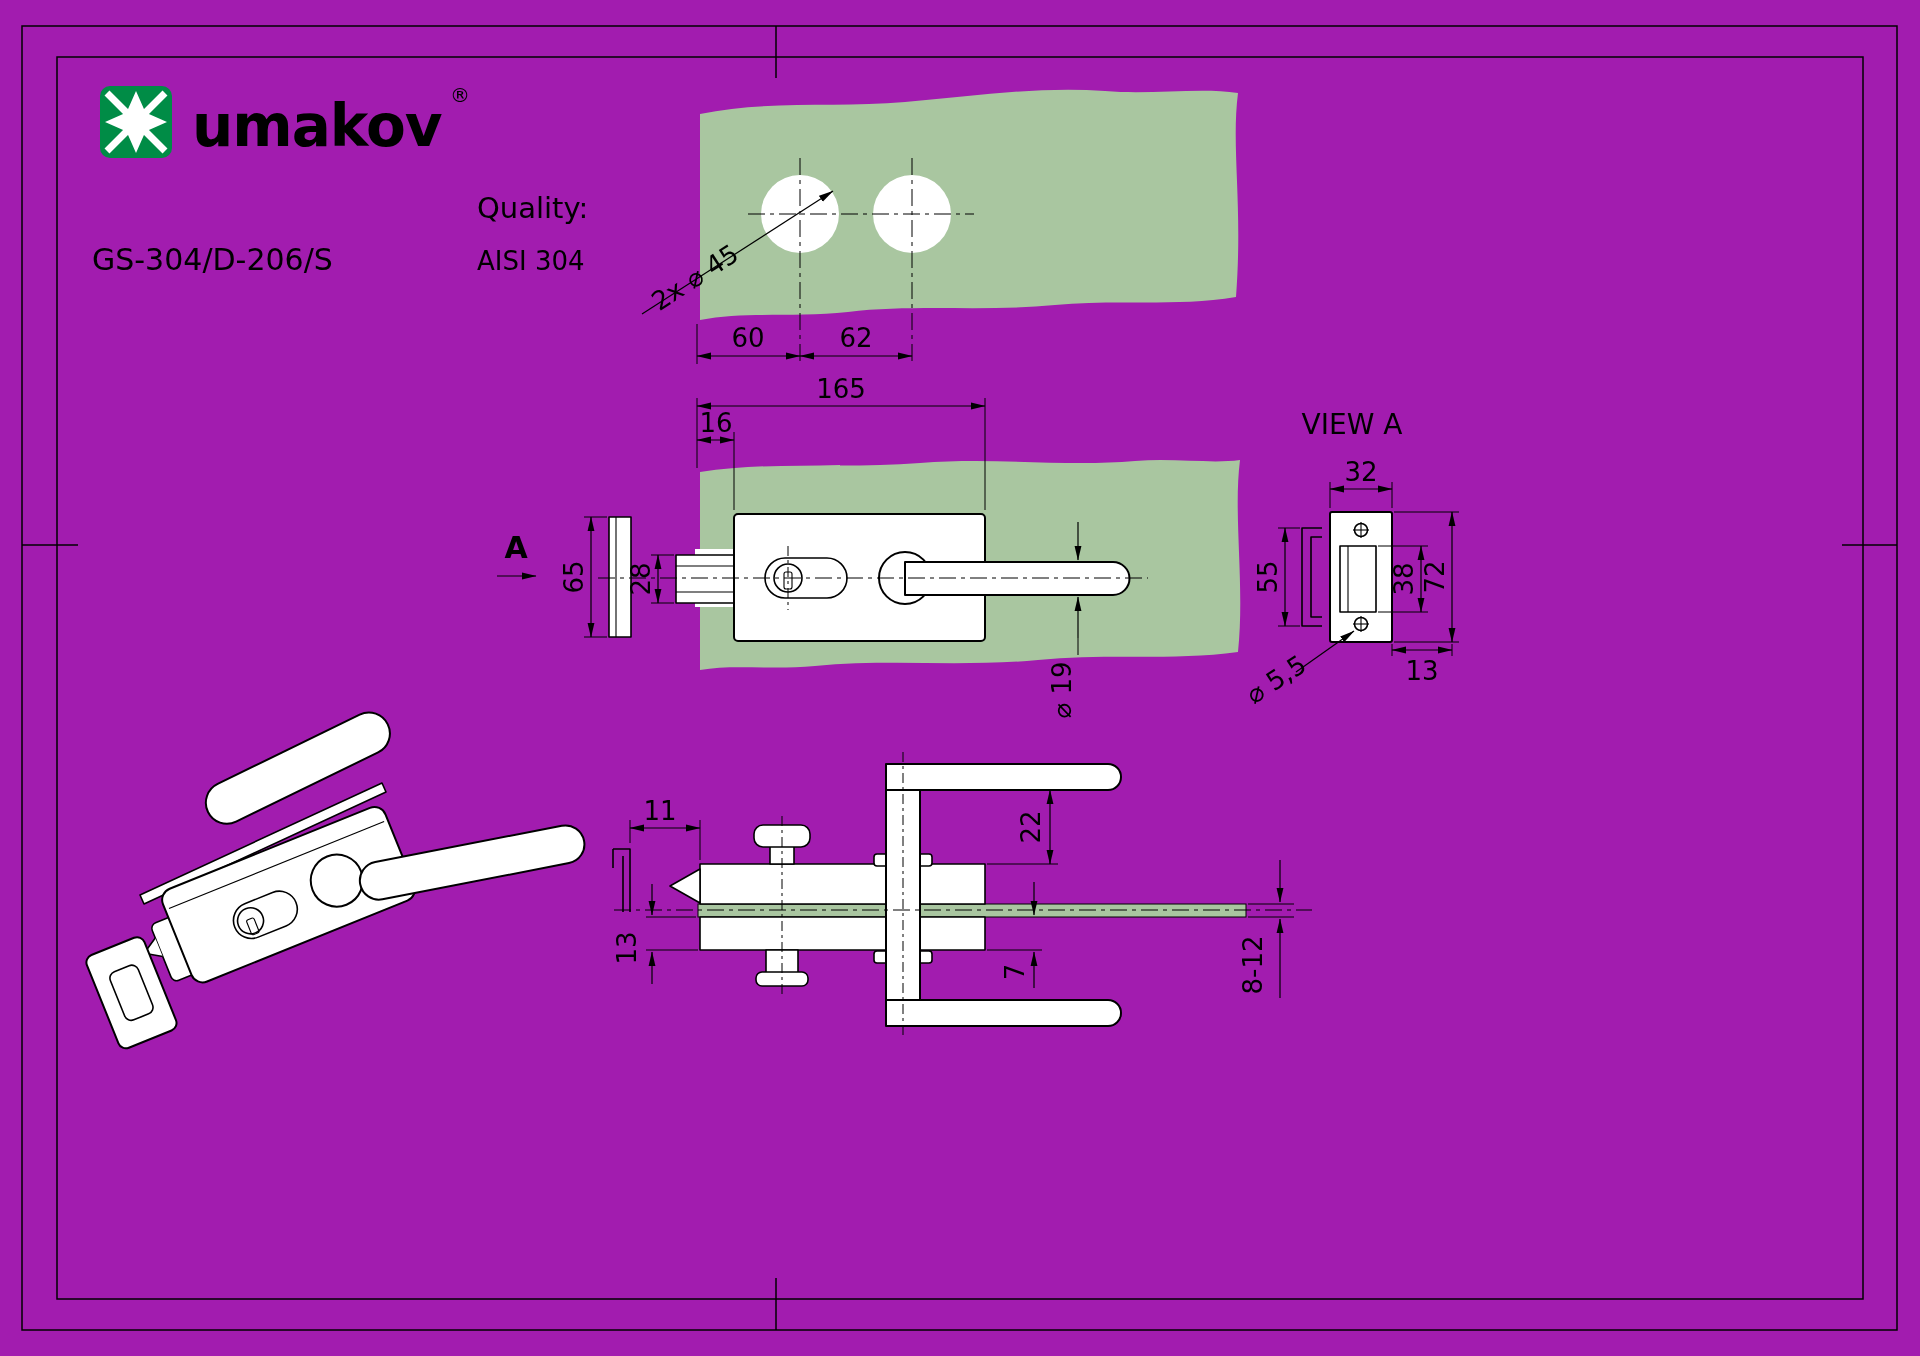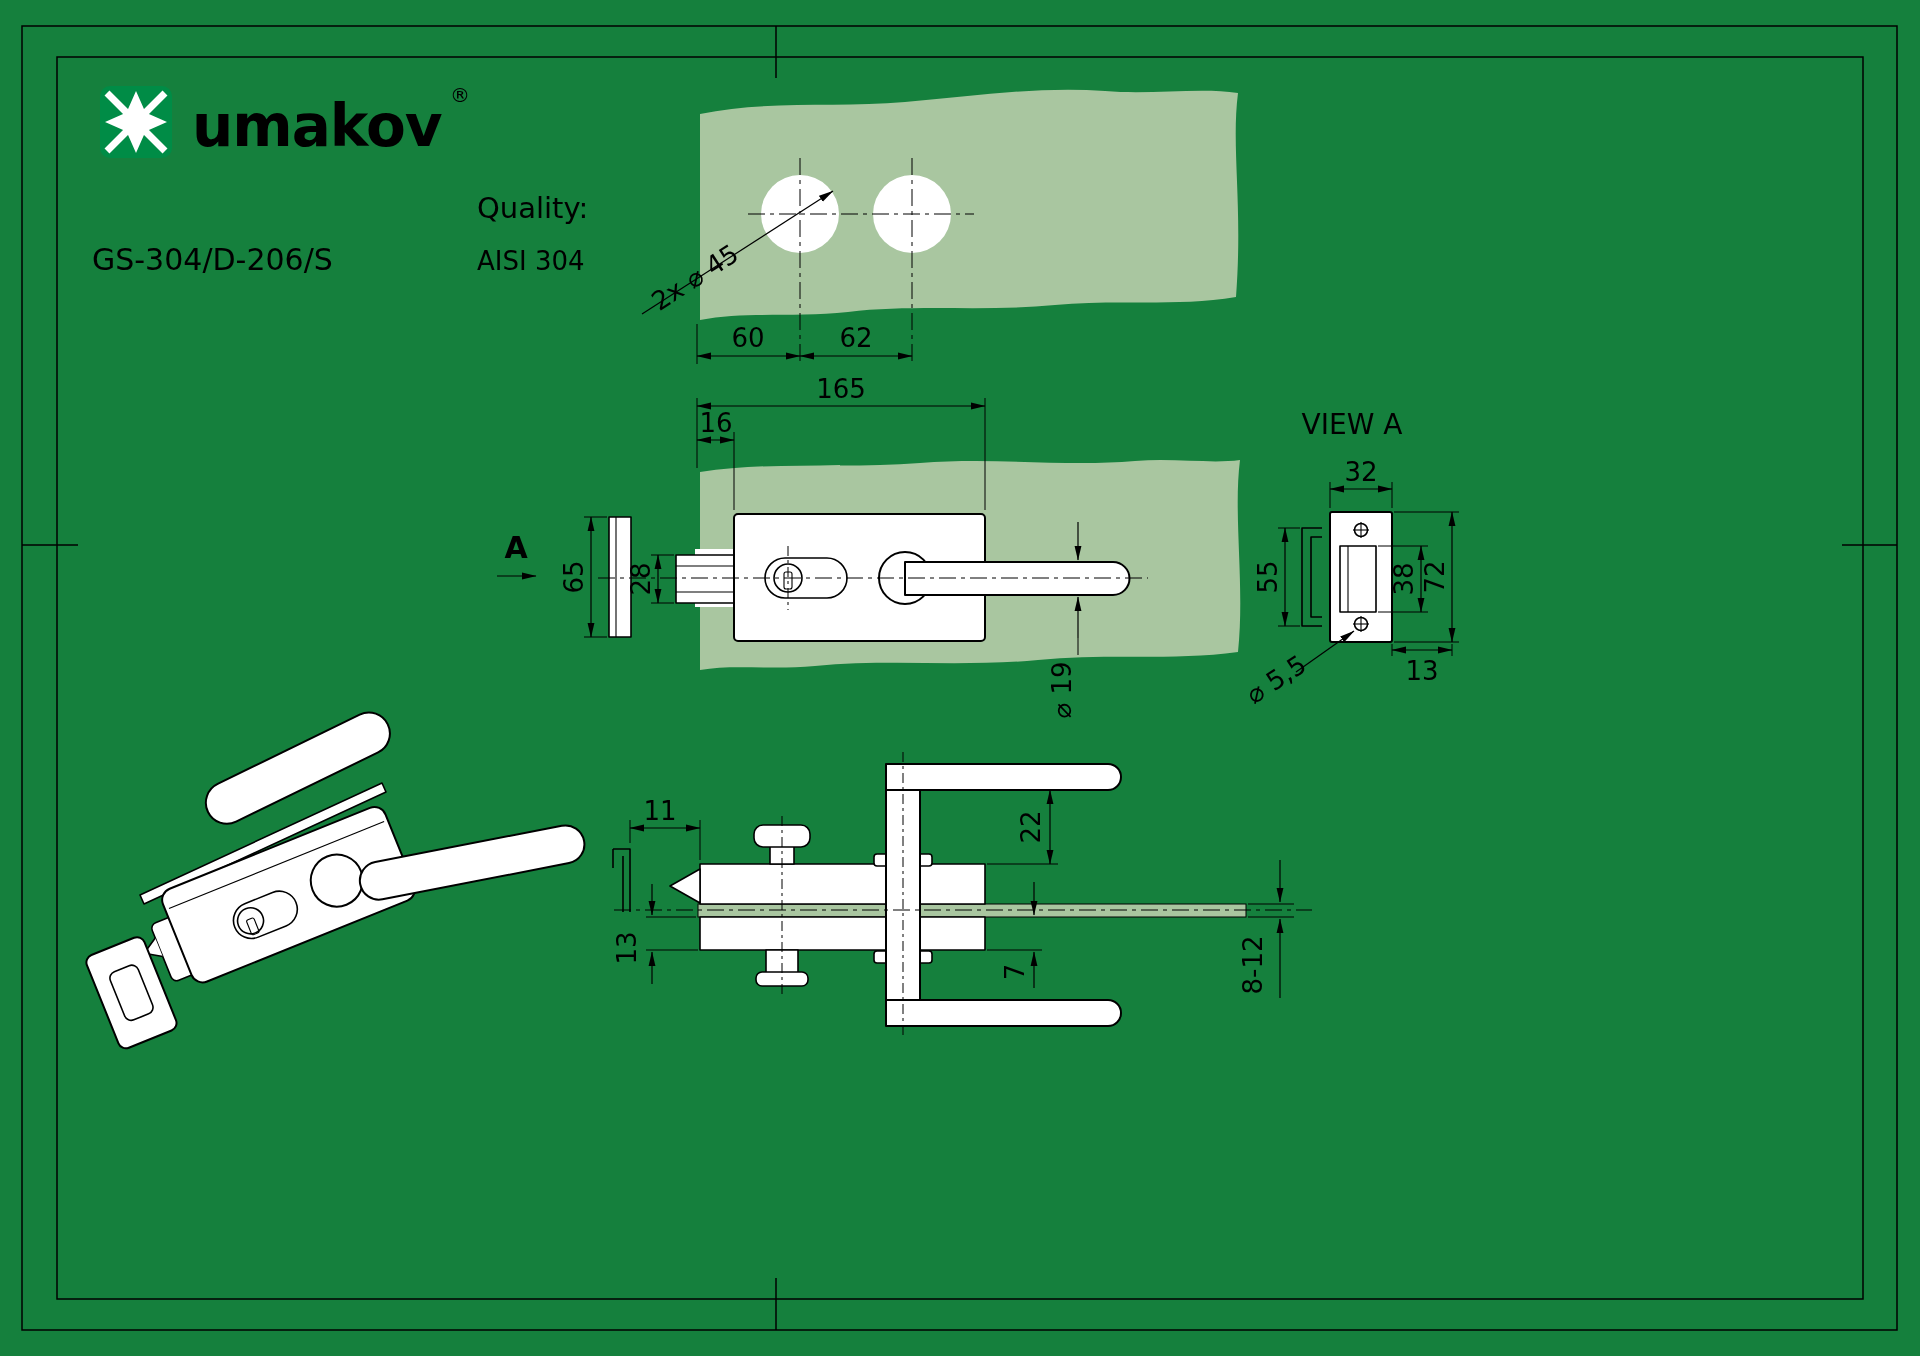--- a/index.html
+++ b/index.html
@@ -1,16 +1,16 @@
 <!DOCTYPE html>
 <html><head>
 <meta charset="utf-8">
 <style>
   html,body{margin:0;padding:0;background:#ffffff;}
-  .sheet{position:relative;width:1920px;height:1356px;background:#15803d;overflow:hidden;}
+  .sheet{position:relative;width:1920px;height:1356px;background:#a21caf;overflow:hidden;}
   svg{display:block;}
   svg text{font-family:"DejaVu Sans","Liberation Sans",sans-serif;fill:#000;}
   .frame{fill:none;stroke:#000;stroke-width:1.5;}
   .o2{fill:#fff;stroke:#000;stroke-width:2;stroke-linejoin:round;}
   .o15{fill:#fff;stroke:#000;stroke-width:1.6;stroke-linejoin:round;}
   .o15n{fill:none;stroke:#000;stroke-width:1.6;stroke-linejoin:round;}
   .thin{fill:none;stroke:#000;stroke-width:1.1;}
   .ext{fill:none;stroke:#000;stroke-width:1;}
   .cl{fill:none;stroke:#000;stroke-width:1;stroke-dasharray:17 5 4 5;}
   .cl2{fill:none;stroke:#000;stroke-width:1;stroke-dasharray:10 4 3 4;}

